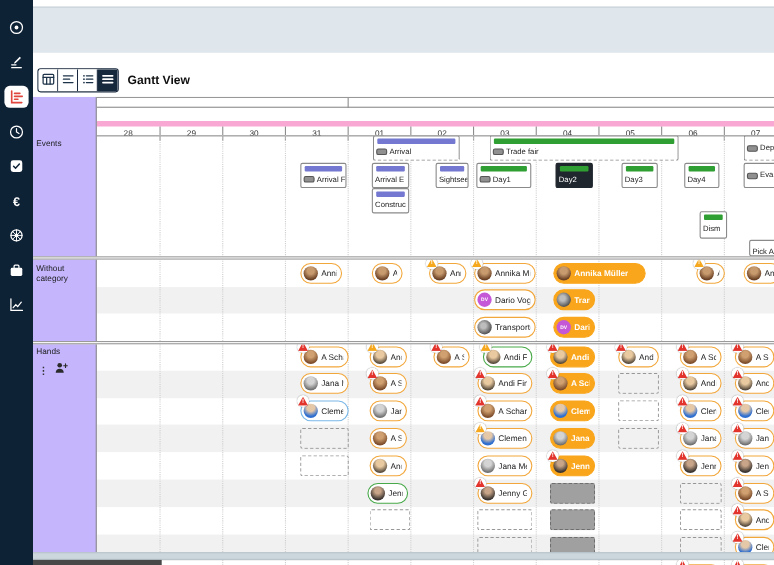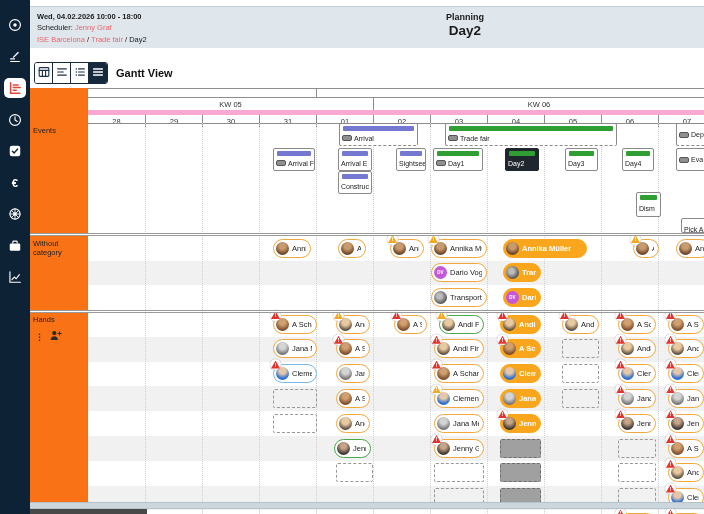--- a/index.html
+++ b/index.html
@@ -33,21 +33,21 @@
   .ghead{position:absolute;left:58px;top:0;width:616px;}
   .g-monthrow{position:absolute;left:0;top:0;width:616px;height:9px;border-top:1px solid #8D8D8D;box-sizing:border-box;}
   .g-mdiv{position:absolute;top:0;height:9px;border-left:1px solid #8D8D8D;}
   .g-kwrow{position:absolute;left:0;top:9px;width:616px;height:13px;border-top:1px solid #8D8D8D;box-sizing:border-box;}
   .g-kw{position:absolute;top:0;height:13px;font-size:7.5px;color:#333;text-align:center;line-height:13px;box-sizing:border-box;}
   .g-kw + .g-kw{border-left:1px solid #8D8D8D;}
   .g-dayrow{position:absolute;left:0;top:22px;width:616px;height:13px;border-top:5px solid #f9a8d4;box-sizing:border-box;}
   .g-day{position:absolute;top:0;width:57px;height:13px;font-size:7.5px;color:#333;text-align:center;line-height:13px;box-sizing:border-box;}
   .g-day.bl{border-left:1px solid #8D8D8D;}
   .hline{position:absolute;left:0;width:674px;border-top:1px solid #8D8D8D;}
-  .labelcol{position:absolute;left:0;top:0;width:58px;height:426px;background:#f97316;border-right:1px solid #8D8D8D;box-sizing:border-box;z-index:2;}
+  .labelcol{position:absolute;left:0;top:0;width:58px;height:426px;background:#c4b5fd;border-right:1px solid #8D8D8D;box-sizing:border-box;z-index:2;}
   .seclabel{position:absolute;left:3px;font-size:7.5px;color:#222;line-height:1.2;width:52px;}
   .hands-icons{position:absolute;left:5px;display:flex;align-items:center;gap:5px;}
   .kebab{font-size:9px;font-weight:700;color:#333;line-height:10px;cursor:pointer;}
   .stripe{position:absolute;left:58px;width:616px;z-index:0;}
   .vline{position:absolute;top:35px;height:391px;width:0;border-left:1px dotted #CFCFCF;z-index:1;}
   .sep{position:absolute;left:0;width:674px;height:3px;background:#fff;border-top:1px solid #9A9A9A;border-bottom:1px solid #9A9A9A;box-sizing:border-box;z-index:3;}
   
   .evt{position:absolute;background:#fff;border:1px solid #8A8A8A;border-radius:2px;box-sizing:border-box;
        display:flex;flex-direction:column;overflow:hidden;z-index:2;cursor:pointer;}
   .evt.dashed{border-bottom-style:dashed;}
@@ -161,29 +161,20 @@
           <svg width="14" height="14" viewBox="0 0 16 16" fill="none" stroke="#fff" stroke-width="1.3" stroke-linecap="round">
             <path d="M2.2 2v12h12"></path>
             <path d="M4.5 11l2.8-3 2 2 3.7-4.6"></path>
           </svg>
         </span>
       </div>
     </nav>
 
   <div class="main">
     <header class="topbar">
-      <div class="info">
-        <div class="date">Wed, 04.02.2026 10:00 - 18:00</div>
-        <div><span>Scheduler:</span> <span class="lnk">Jenny Graf</span></div>
-        <div id="crumbs"><span class="lnk">ISE Barcelona</span><span> / </span><span class="lnk">Trade fair</span><span> / </span><span class="">Day2</span></div>
-      </div>
-      <div class="titleblock">
-        <div class="t-small">Planning</div>
-        <div class="t-big">Day2</div>
-      </div>
     </header>
 
     <div class="toolbar">
       <div class="seg" id="viewseg">
           <button class="seg-btn">
             <span><svg width="14" height="14" viewBox="0 0 16 16" fill="none" stroke="#1D3349" stroke-width="1.3" stroke-linecap="round">
                 <rect x="2.5" y="3" width="11" height="10" rx="1"></rect>
                 <path d="M2.5 6.2h11M6.2 6.2v6.8M9.8 6.2v6.8"></path>
               </svg></span>
           </button>
@@ -230,22 +221,20 @@
         <div class="vline" style="left: 400px;"></div>
         <div class="vline" style="left: 457px;"></div>
         <div class="vline" style="left: 514px;"></div>
         <div class="vline" style="left: 571px;"></div>
         <div class="vline" style="left: 628px;"></div>
         <div class="ghead">
           <div class="g-monthrow">
             <div class="g-mdiv" style="left: 228px;"></div>
           </div>
           <div class="g-kwrow">
-            <div class="g-kw" style="left: 0px; width: 285px;">KW 05</div>
-            <div class="g-kw" style="left: 285px; width: 331px;">KW 06</div>
           </div>
           <div class="g-dayrow">
             <div class="g-day" style="left: 0px;">28</div>
             <div class="g-day bl" style="left: 57px;">29</div>
             <div class="g-day bl" style="left: 114px;">30</div>
             <div class="g-day bl" style="left: 171px;">31</div>
             <div class="g-day bl" style="left: 228px;">01</div>
             <div class="g-day bl" style="left: 285px;">02</div>
             <div class="g-day bl" style="left: 342px;">03</div>
             <div class="g-day bl" style="left: 399px;">04</div>

